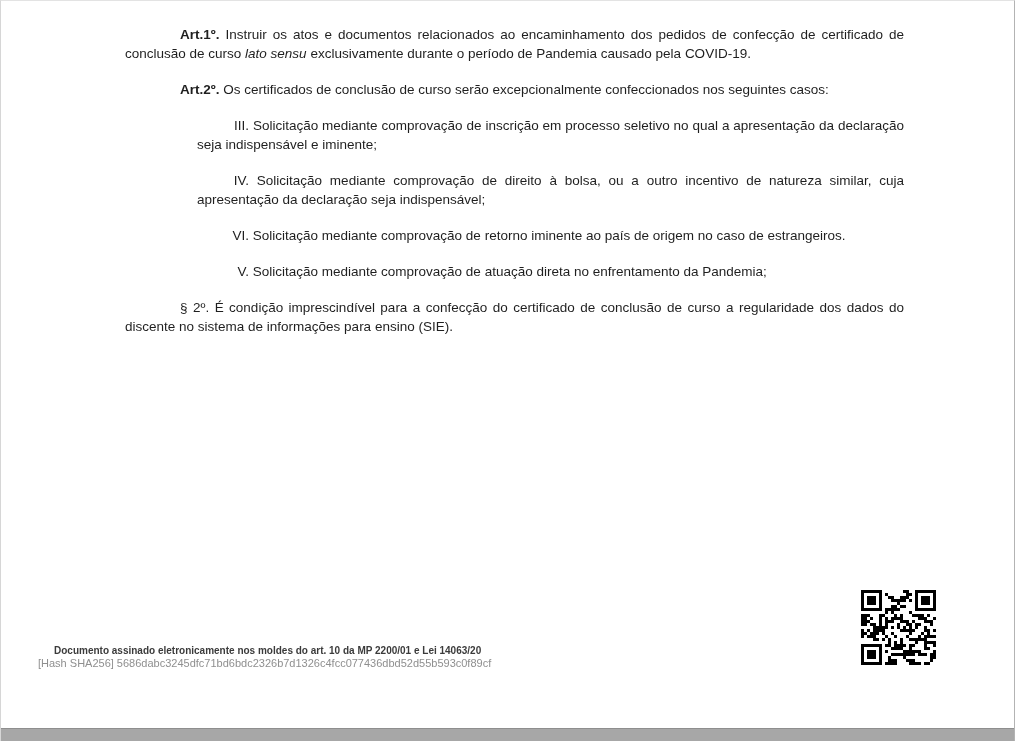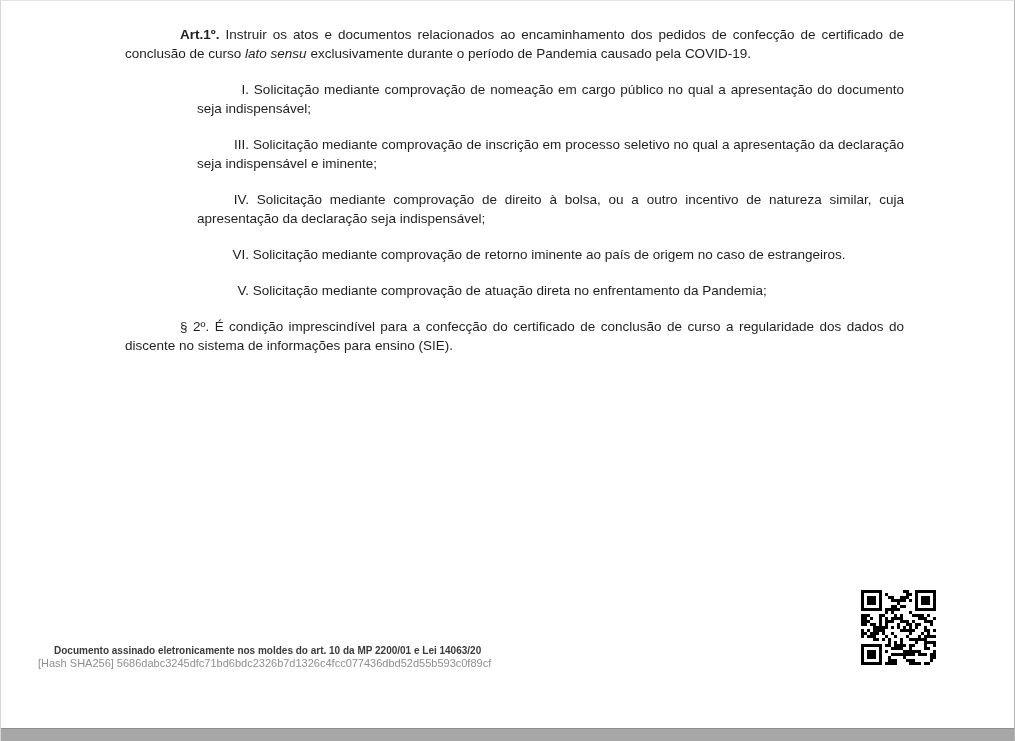--- a/index.html
+++ b/index.html
@@ -54,22 +54,22 @@
   }
 </style>
 </head>
 <body>
 
 <div class="page">
   <div class="content">
 
     <p class="para"><span class="b">Art.1º.</span><span> Instruir os atos e documentos relacionados ao encaminhamento dos pedidos de confecção de certificado de conclusão de curso </span><span class="i">lato sensu</span><span> exclusivamente durante o período de Pandemia causado pela COVID-19.</span></p>
 
-
-    <p class="item"><span class="num">I.</span><span> Solicitação mediante comprovação de nomeação em cargo público no qual a apresentação do documento seja indispensável;</span></p>
+    <p class="para"><span class="b">Art.2º.</span><span> Os certificados de conclusão de curso serão excepcionalmente confeccionados nos seguintes casos:</span></p>
+
 
 
     <p class="item"><span class="num">III.</span><span> Solicitação mediante comprovação de inscrição em processo seletivo no qual a apresentação da declaração seja indispensável e iminente;</span></p>
 
     <p class="item"><span class="num">IV.</span><span> Solicitação mediante comprovação de direito à bolsa, ou a outro incentivo de natureza similar, cuja apresentação da declaração seja indispensável;</span></p>
 
     <p class="item"><span class="num">VI.</span><span> Solicitação mediante comprovação de retorno iminente ao país de origem no caso de estrangeiros.</span></p>
 
     <p class="item"><span class="num">V.</span><span> Solicitação mediante comprovação de atuação direta no enfrentamento da Pandemia;</span></p>
 

